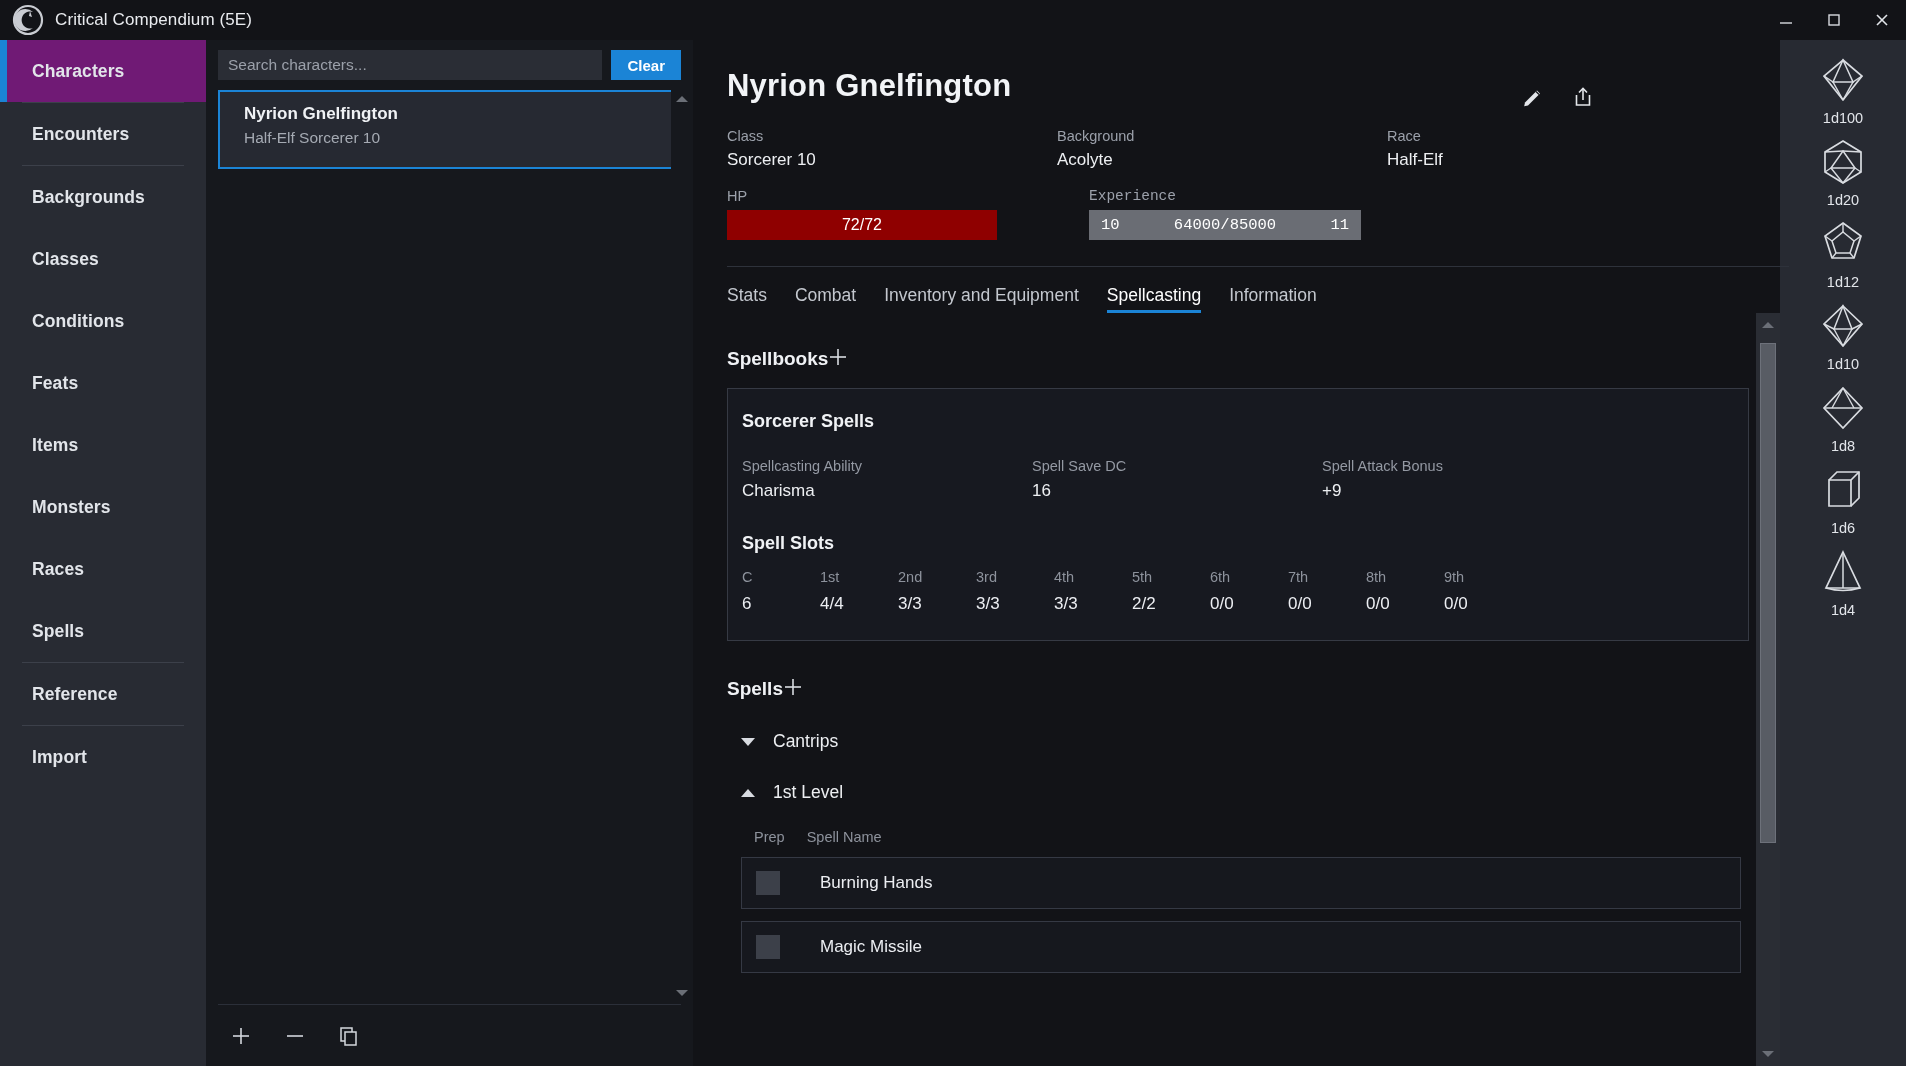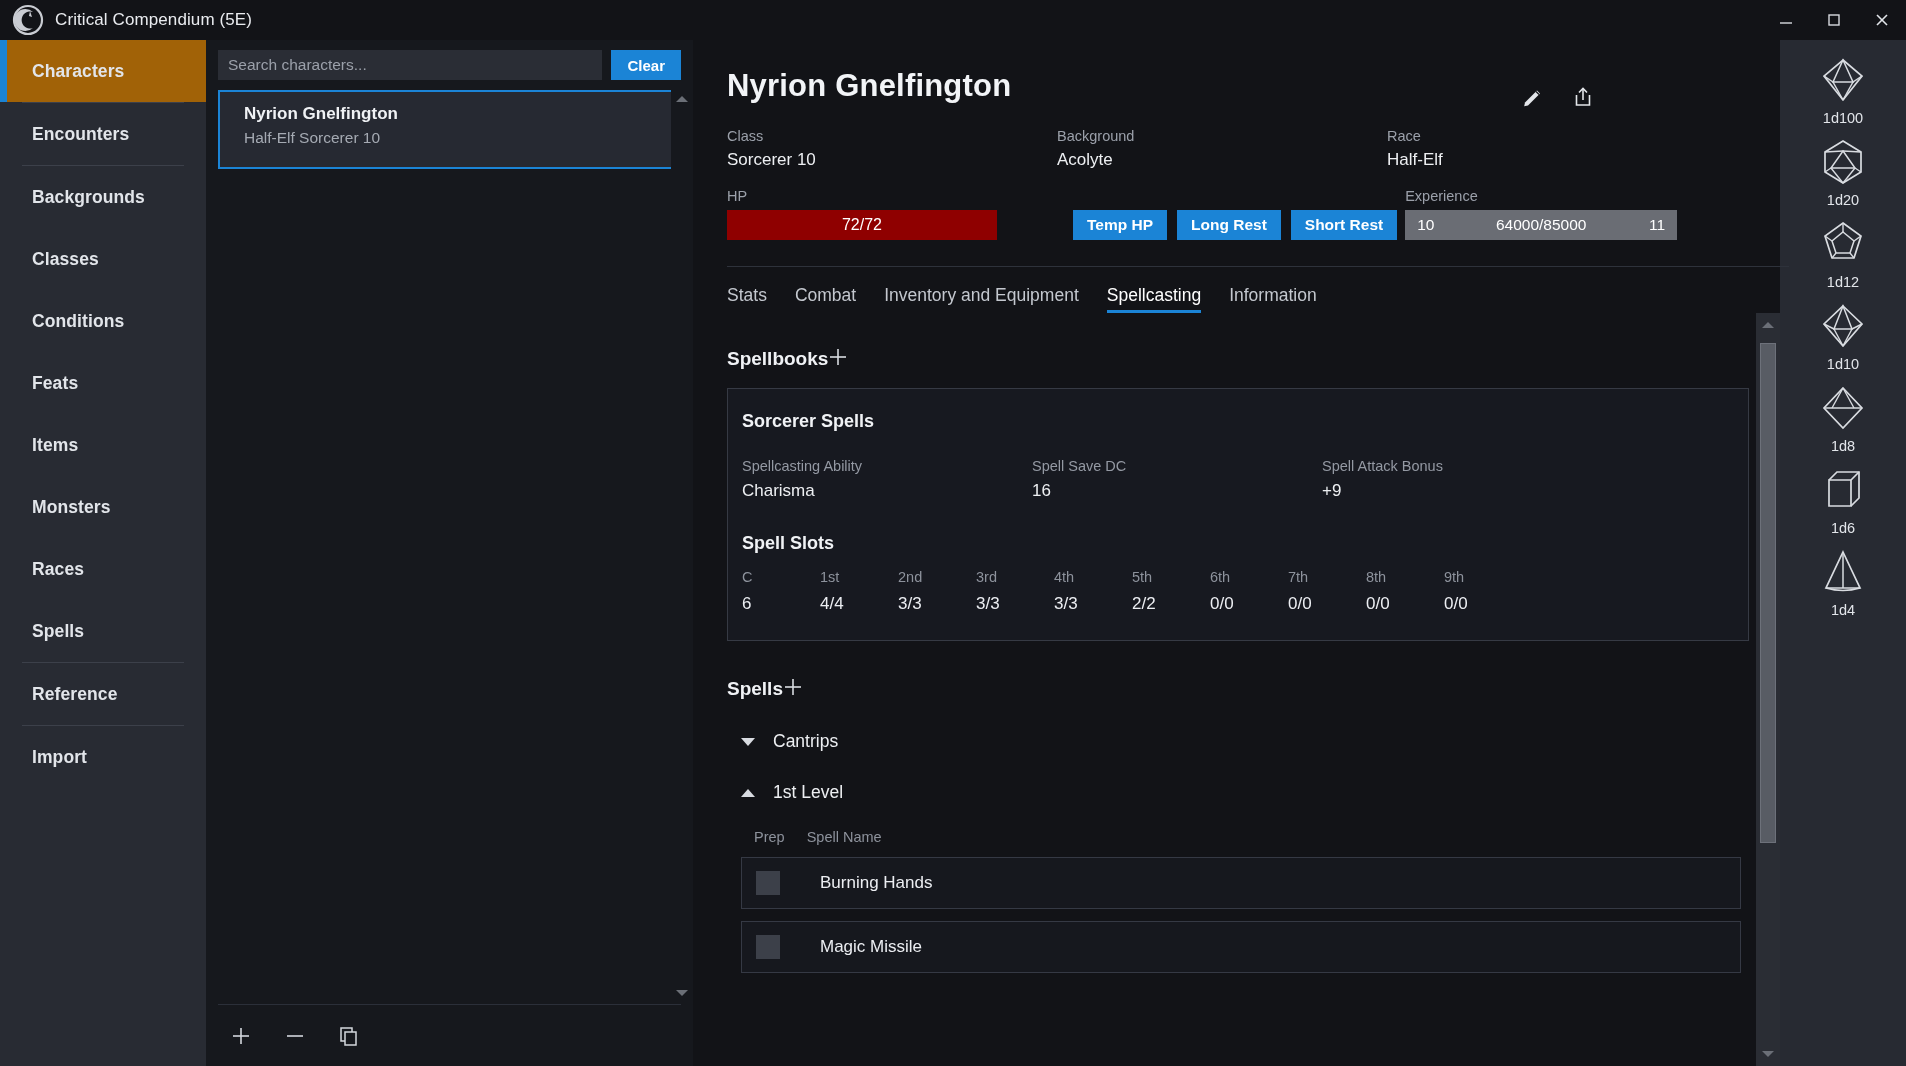--- a/index.html
+++ b/index.html
@@ -32,21 +32,21 @@
   
   .sidebar {
     width: 206px; flex: 0 0 206px; background: #282b33;
     padding-top: 0; position: relative; overflow: hidden;
   }
   .nav-item {
     height: 62px; display: flex; align-items: center;
     padding-left: 32px; font-size: 17.5px; font-weight: bold; color: #e2e5ea;
     position: relative; letter-spacing: .1px;
   }
-  .nav-item.active { background: #a16207; }
+  .nav-item.active { background: #701a75; }
   .nav-item.active::before {
     content: ""; position: absolute; left: 0; top: 0; bottom: 0; width: 7px; background: #1b84d6;
   }
   .nav-sep { height: 1px; background: #3c404a; margin: 0 22px; }
 
   
   .listpanel {
     width: 487px; flex: 0 0 487px; background: #16181d;
     display: flex; flex-direction: column; position: relative;
   }
@@ -105,21 +105,21 @@
   .hp-bar {
     margin-top: 6px; width: 270px; height: 30px; background: #8f0000;
     display: flex; align-items: center; justify-content: center;
     font-size: 16px; color: #fff;
   }
   .restbtns { display: flex; gap: 10px; margin-left: 16px; padding-bottom: 0; }
   .restbtn {
     background: #1b84d6; color: #fff; border: none; height: 30px; padding: 0 14px;
     font-size: 15.5px; font-weight: bold; cursor: pointer; font-family: "Liberation Sans", sans-serif;
   }
-  .xp-wrap { margin-left: 8px; }
+  .xp-wrap { margin-left: 32px; font-family: Liberation Mono, monospace; }
   .xp-bar {
     margin-top: 6px; width: 272px; height: 30px; background: #6a6d74;
     display: flex; align-items: center; position: relative; color: #fff; font-size: 15.5px; padding-left: 44px;
   }
   .xp-left { position: absolute; left: 12px; }
   .xp-mid { position: absolute; left: 0; right: 0; text-align: center; }
   .xp-right { position: absolute; right: 12px; }
 
   .divider { height: 1px; background: #2e323b; margin-top: 26px; width: 1062px; }
 
@@ -328,25 +328,20 @@
           </div>
         </div>
 
         <div class="hprow">
           <div class="hp-wrap">
             <div class="stat-label">HP</div>
             <div class="hp-bar">
               <span>72/72</span>
             </div>
           </div>
-          <div class="restbtns">
-            <button class="restbtn">Temp HP</button>
-            <button class="restbtn">Long Rest</button>
-            <button class="restbtn">Short Rest</button>
-          </div>
           <div class="xp-wrap">
             <div class="stat-label">Experience</div>
             <div class="xp-bar">
               <span class="xp-left">10</span>
               <span class="xp-mid">64000/85000</span>
               <span class="xp-right">11</span>
             </div>
           </div>
         </div>
 

